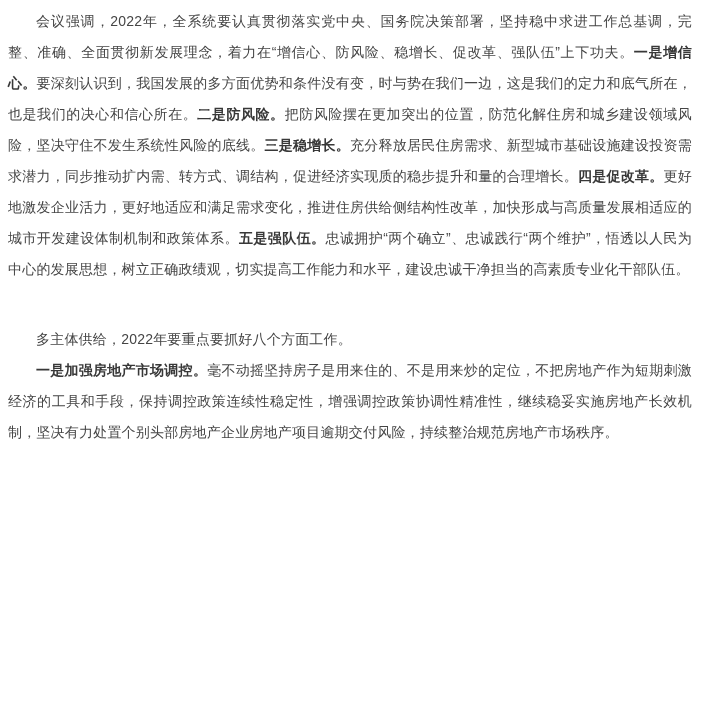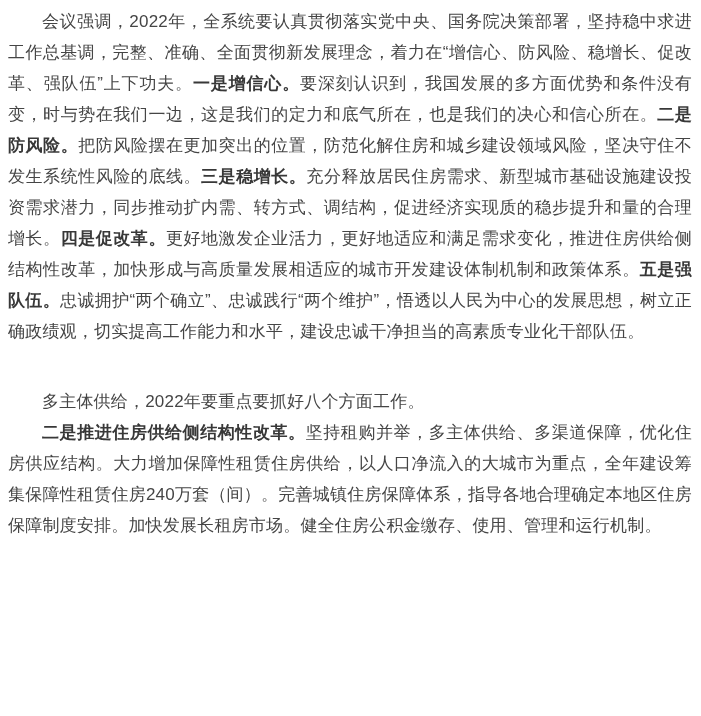--- a/index.html
+++ b/index.html
@@ -13,21 +13,21 @@
     height: 716px;
     background: #ffffff;
     overflow: hidden;
   }
   .article {
     box-sizing: border-box;
     width: 701px;
     height: 716px;
     padding: 6px 9px 0 8px;
     font-family: "Liberation Sans", "DejaVu Sans", sans-serif;
-    font-size: 17px;
+    font-size: 14px;
     line-height: 31px;
     letter-spacing: 0.2px;
     color: #454545;
     text-align: justify;
   }
   .article p {
     margin: 0;
     text-indent: 2em;
   }
   .article p.gap-after {
@@ -38,15 +38,15 @@
     color: #383838;
   }
 </style>
 </head>
 <body>
 
 <div class="page">
   <div class="article" id="article-body" style="background: rgb(255, 255, 255); color: rgb(69, 69, 69);">
       <p class="gap-after"><span class="seg-normal">会议强调，2022年，全系统要认真贯彻落实党中央、国务院决策部署，坚持稳中求进工作总基调，完整、准确、全面贯彻新发展理念，着力在“增信心、防风险、稳增长、促改革、强队伍”上下功夫。</span><span class="seg-bold" style="color: rgb(56, 56, 56);">一是增信心。</span><span class="seg-normal">要深刻认识到，我国发展的多方面优势和条件没有变，时与势在我们一边，这是我们的定力和底气所在，也是我们的决心和信心所在。</span><span class="seg-bold" style="color: rgb(56, 56, 56);">二是防风险。</span><span class="seg-normal">把防风险摆在更加突出的位置，防范化解住房和城乡建设领域风险，坚决守住不发生系统性风险的底线。</span><span class="seg-bold" style="color: rgb(56, 56, 56);">三是稳增长。</span><span class="seg-normal">充分释放居民住房需求、新型城市基础设施建设投资需求潜力，同步推动扩内需、转方式、调结构，促进经济实现质的稳步提升和量的合理增长。</span><span class="seg-bold" style="color: rgb(56, 56, 56);">四是促改革。</span><span class="seg-normal">更好地激发企业活力，更好地适应和满足需求变化，推进住房供给侧结构性改革，加快形成与高质量发展相适应的城市开发建设体制机制和政策体系。</span><span class="seg-bold" style="color: rgb(56, 56, 56);">五是强队伍。</span><span class="seg-normal">忠诚拥护“两个确立”、忠诚践行“两个维护”，悟透以人民为中心的发展思想，树立正确政绩观，切实提高工作能力和水平，建设忠诚干净担当的高素质专业化干部队伍。</span></p>
       <p><span class="seg-normal">多主体供给，2022年要重点要抓好八个方面工作。</span></p>
-      <p><span class="seg-bold" style="color: rgb(56, 56, 56);">二是推进住房供给侧结构性改革。</span><span class="seg-normal">坚持租购并举，多主体供给、多渠道保障，优化住房供应结构。大力增加保障性租赁住房供给，以人口净流入的大城市为重点，全年建设筹集保障性租赁住房240万套（间）。完善城镇住房保障体系，指导各地合理确定本地区住房保障制度安排。加快发展长租房市场。健全住房公积金缴存、使用、管理和运行机制。</span></p>
+      <p class="gap-after"><span class="seg-bold" style="color: rgb(56, 56, 56);">一是加强房地产市场调控。</span><span class="seg-normal">毫不动摇坚持房子是用来住的、不是用来炒的定位，不把房地产作为短期刺激经济的工具和手段，保持调控政策连续性稳定性，增强调控政策协调性精准性，继续稳妥实施房地产长效机制，坚决有力处置个别头部房地产企业房地产项目逾期交付风险，持续整治规范房地产市场秩序。</span></p>
     </div>
 </div>
 
 </body></html>

